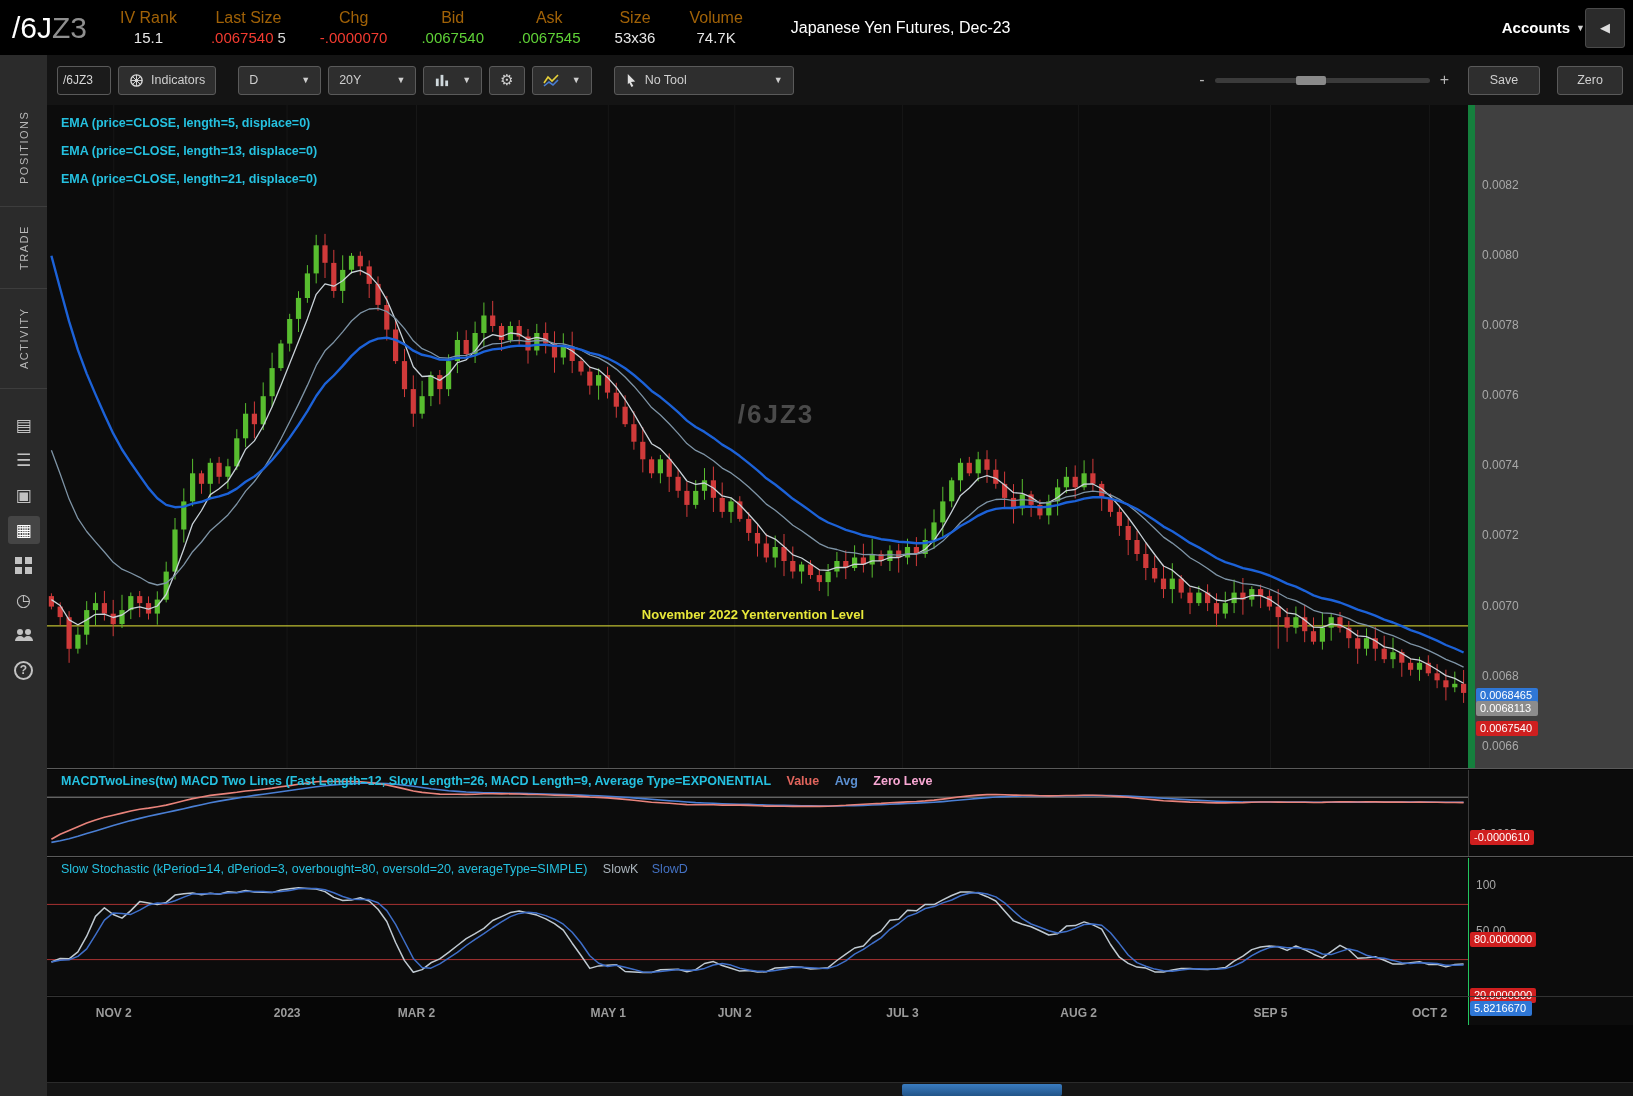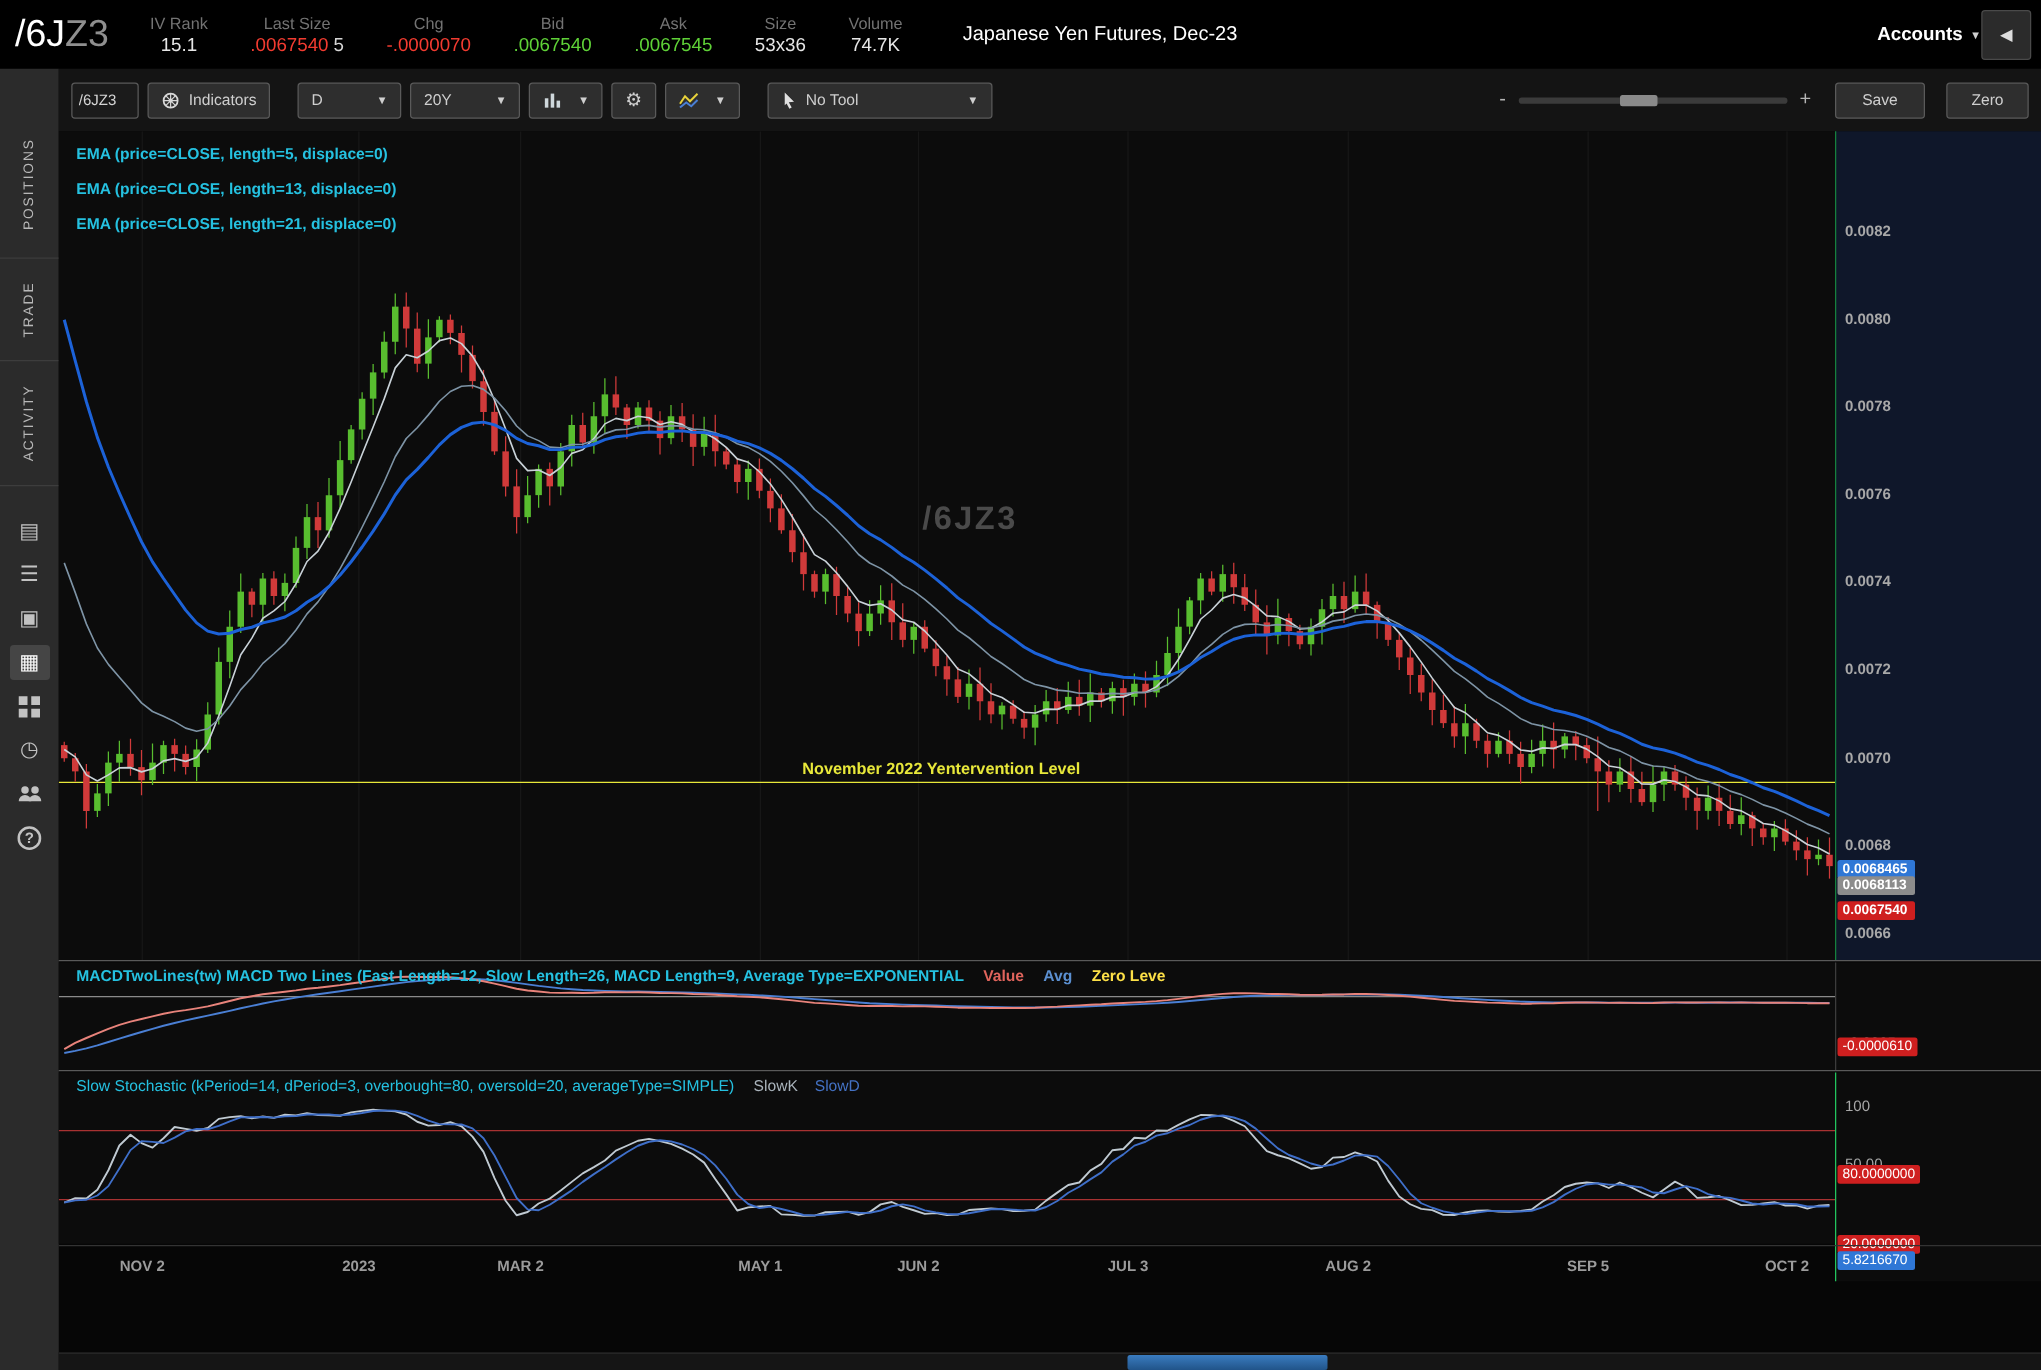--- a/index.html
+++ b/index.html
@@ -5,21 +5,21 @@
   * { margin:0; padding:0; box-sizing:border-box; }
   html,body { background:#000; }
   body { font-family:"Liberation Sans","DejaVu Sans",sans-serif; color:#ccc; -webkit-user-select:none; user-select:none; }
   #app { position:relative; width:1633px; height:1096px; background:#060606; overflow:hidden; }
 
   
   #header { position:absolute; left:0; top:0; width:1633px; height:55px; background:#000; display:flex; align-items:center; padding-left:12px; }
   .sym { font-size:30px; color:#fff; width:108px; }
   .sym .sym-suffix { color:#8f8f8f; }
   .stat { text-align:center; margin-right:34px; white-space:nowrap; }
-  .stat-label { font-size:13px; color:#737373; margin-bottom:2px; }
+  .stat-label { font-size:16px; color:#a16207; margin-bottom:2px; }
   .stat-value { font-size:15px; color:#e6e6e6; }
   .val-red { color:#f23b30; }
   .val-green { color:#5fd137; }
   .stat-size { color:#d6d6d6; margin-left:4px; }
   .hdr-title { font-size:16px; color:#fff; margin-left:14px; white-space:nowrap; }
   .hdr-right { margin-left:auto; display:flex; align-items:center; padding-right:8px; }
   .accounts { font-size:15px; font-weight:bold; color:#fff; display:flex; align-items:center; gap:6px; cursor:pointer; }
   .chev { font-size:9px; color:#cfcfcf; }
   .collapse-btn { width:40px; height:40px; background:#2b2b2b; border:1px solid #4a4a4a; border-radius:3px; display:flex; align-items:center; justify-content:center; font-size:13px; color:#ddd; cursor:pointer; }
 
@@ -45,30 +45,30 @@
   .zoom-sign { color:#b5b5b5; font-size:16px; cursor:pointer; }
   .zoom-track { position:relative; width:215px; height:5px; background:#3b3b3b; border-radius:3px; cursor:pointer; }
   .zoom-thumb { position:absolute; top:-2px; left:38%; width:30px; height:9px; background:#8a8a8a; border-radius:2px; }
   .save-btn { margin-left:12px; width:72px; justify-content:center; }
   .load-btn { margin-left:10px; width:66px; justify-content:center; }
 
   
   #price-pane { position:absolute; left:47px; top:105px; width:1421px; height:663px; background:#0c0c0c; }
   #price-legend { position:absolute; left:14px; top:4px; }
   .study-label { color:#25c1e0; font-size:12.5px; font-weight:bold; height:28px; line-height:28px; cursor:pointer; white-space:nowrap; }
-  #price-axis { position:absolute; left:1468px; top:105px; width:165px; height:663px; border-left:1px solid #15803d; background:#0f172a;font-weight:bold; }
+  #price-axis { position:absolute; left:1468px; top:105px; width:165px; height:663px; border-left:7px solid #15803d; background:#404040; }
   .axis-label { position:absolute; left:7px; color:#a8a8a8; font-size:12px; white-space:nowrap; }
   .bubble { position:absolute; left:1px; color:#fff; font-size:11px; padding:1px 4px 2px; border-radius:2px; min-width:62px; white-space:nowrap;margin-top:37px; }
   .hsep { position:absolute; left:47px; width:1586px; height:1px; background:#5a5a5a; }
   #macd-pane { position:absolute; left:47px; top:770px; width:1421px; height:86px; background:#0c0c0c; }
   #macd-legend { position:absolute; left:14px; top:4px; font-size:12.5px; font-weight:bold; white-space:nowrap; }
   .lg-title { color:#25c1e0; }
   .lg-value { color:#e0645c; margin-left:12px; }
   .lg-avg { color:#5b8fd0; margin-left:12px; }
-  .lg-zero { color:#fde047; margin-left:12px; }
+  .lg-zero { color:#f9a8d4; margin-left:12px; }
   .lg-k { color:#aab4bc; margin-left:12px; }
   .lg-d { color:#4472c4; margin-left:10px; }
   #macd-axis { position:absolute; left:1468px; top:770px; width:165px; height:86px; border-left:1px solid #3c3c3c; background:#0c0c0c; }
   #stoch-pane { position:absolute; left:47px; top:858px; width:1421px; height:137px; background:#0c0c0c; }
   #stoch-legend { position:absolute; left:14px; top:4px; font-size:12.5px; font-weight:normal; white-space:nowrap; }
   #stoch-axis { position:absolute; left:1468px; top:858px; width:165px; height:167px; border-left:1px solid #22c55e; background:#0c0c0c; }
   #time-axis { position:absolute; left:47px; top:997px; width:1421px; height:28px; }
   .time-label { position:absolute; top:9px; transform:translateX(-50%); color:#9b9b9b; font-size:12px; font-weight:600; white-space:nowrap; }
   #scrollbar { position:absolute; left:47px; top:1082px; width:1586px; height:14px; background:#151515; border-top:1px solid #2b2b2b; }
   #scroll-thumb { position:absolute; left:855px; top:1px; width:160px; height:12px; background:linear-gradient(#3a7cc0,#215489); border-radius:2px; cursor:grab; }

